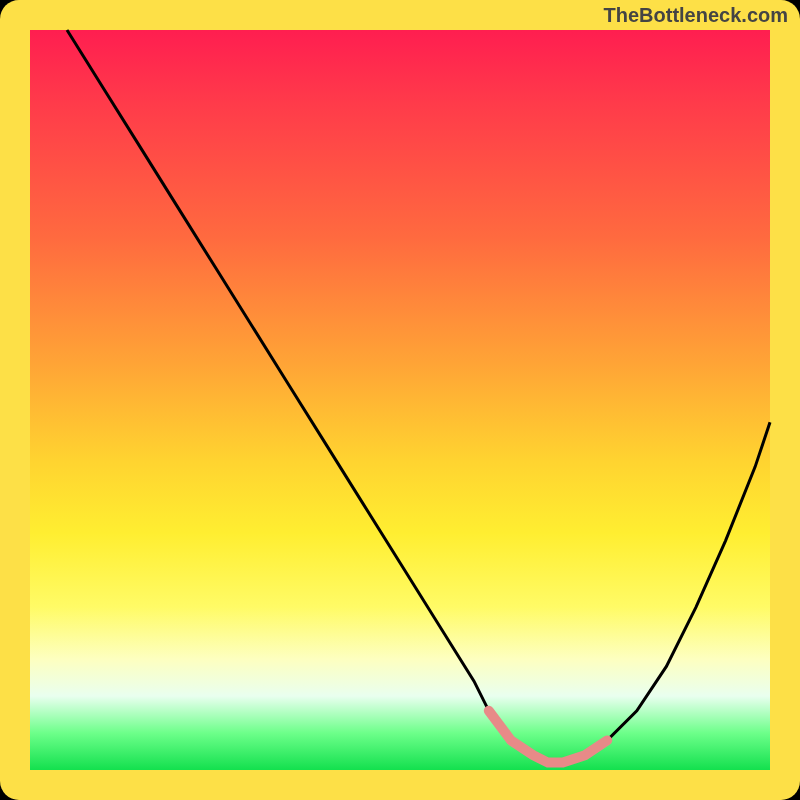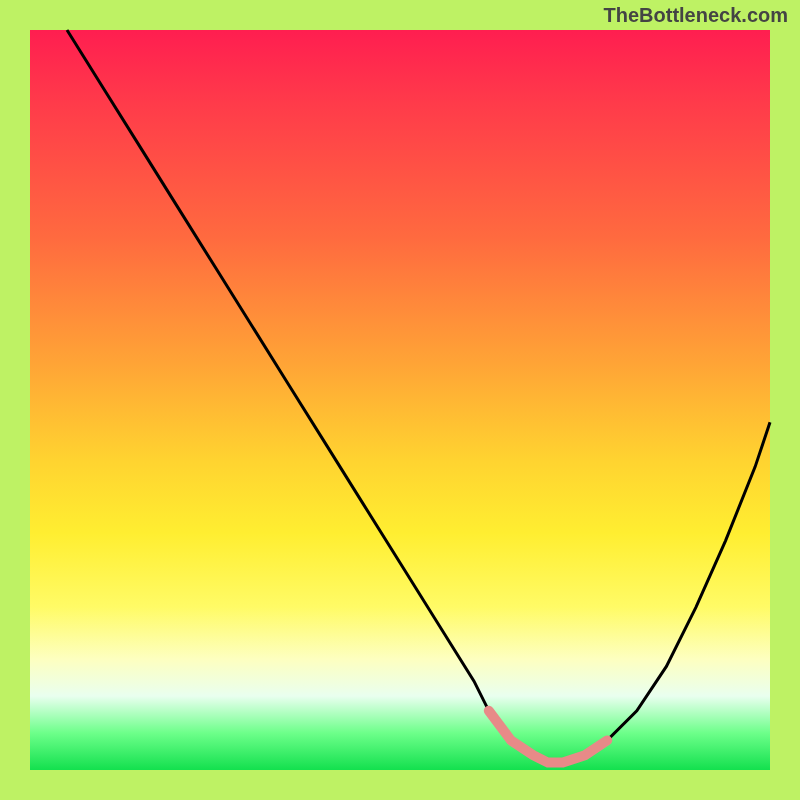--- a/index.html
+++ b/index.html
@@ -8,21 +8,22 @@
     background: #000;
     width: 800px;
     height: 800px;
     overflow: hidden;
     font-family: Arial, Helvetica, sans-serif;
   }
   .container {
     position: relative;
     width: 800px;
     height: 800px;
-    background: #bef264;
+    background: #fde047;
+    border-radius: 19px;
   }
   .watermark {
     position: absolute;
     top: 4px;
     right: 12px;
     color: #444;
     font-size: 20px;
     font-weight: 600;
     z-index: 10;
   }

